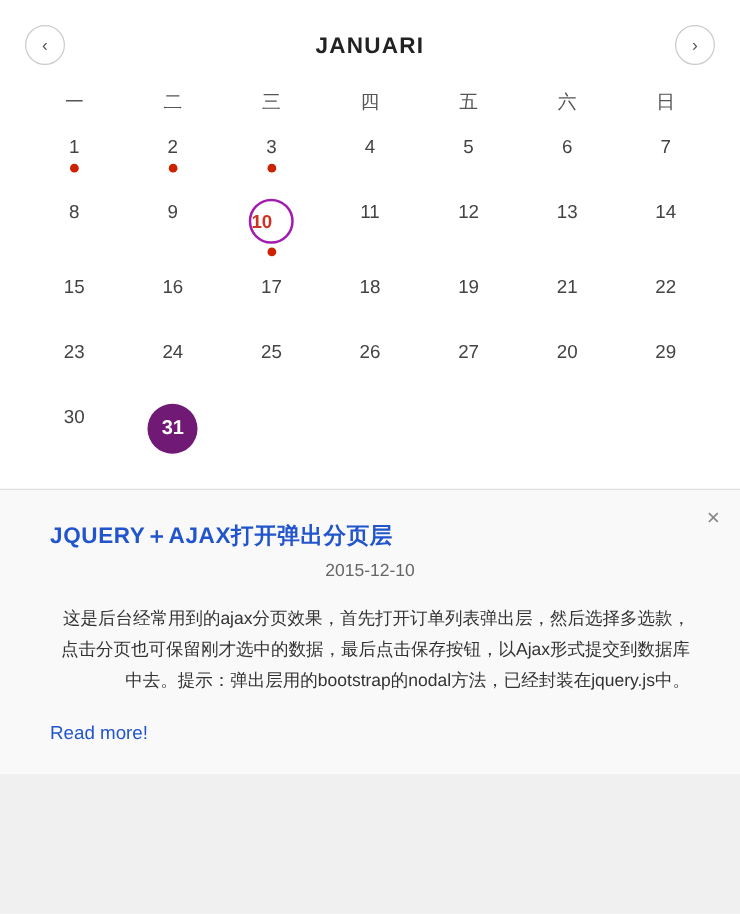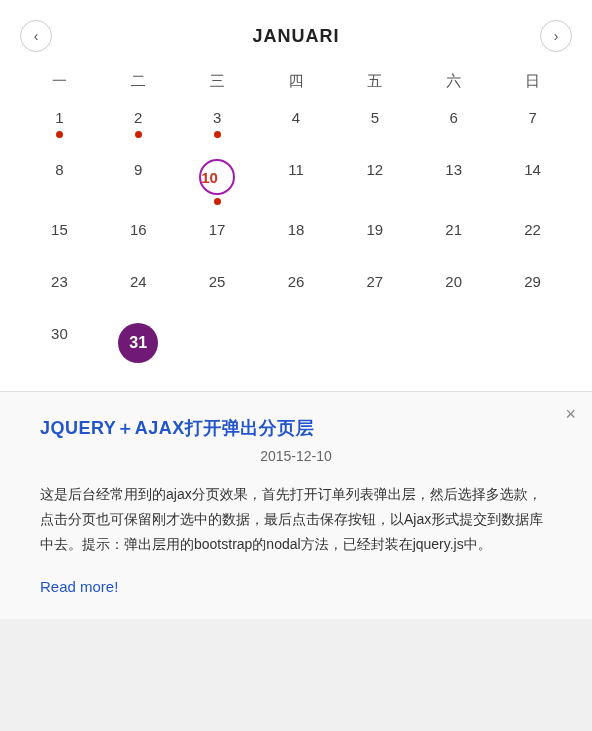--- a/index.html
+++ b/index.html
@@ -148,21 +148,21 @@
       margin-bottom: 8px;
       letter-spacing: 0.5px;
     }
     .post-date {
       text-align: center;
       font-size: 14px;
       color: #666;
       margin-bottom: 18px;
     }
     .post-body {
-      text-align: left;
+      text-align: right;
       font-size: 14px;
       color: #333;
       line-height: 1.8;
       margin-bottom: 20px;
     }
     .post-readmore {
       text-align: left;
       font-size: 15px;
       color: #2255cc;
       cursor: pointer;

